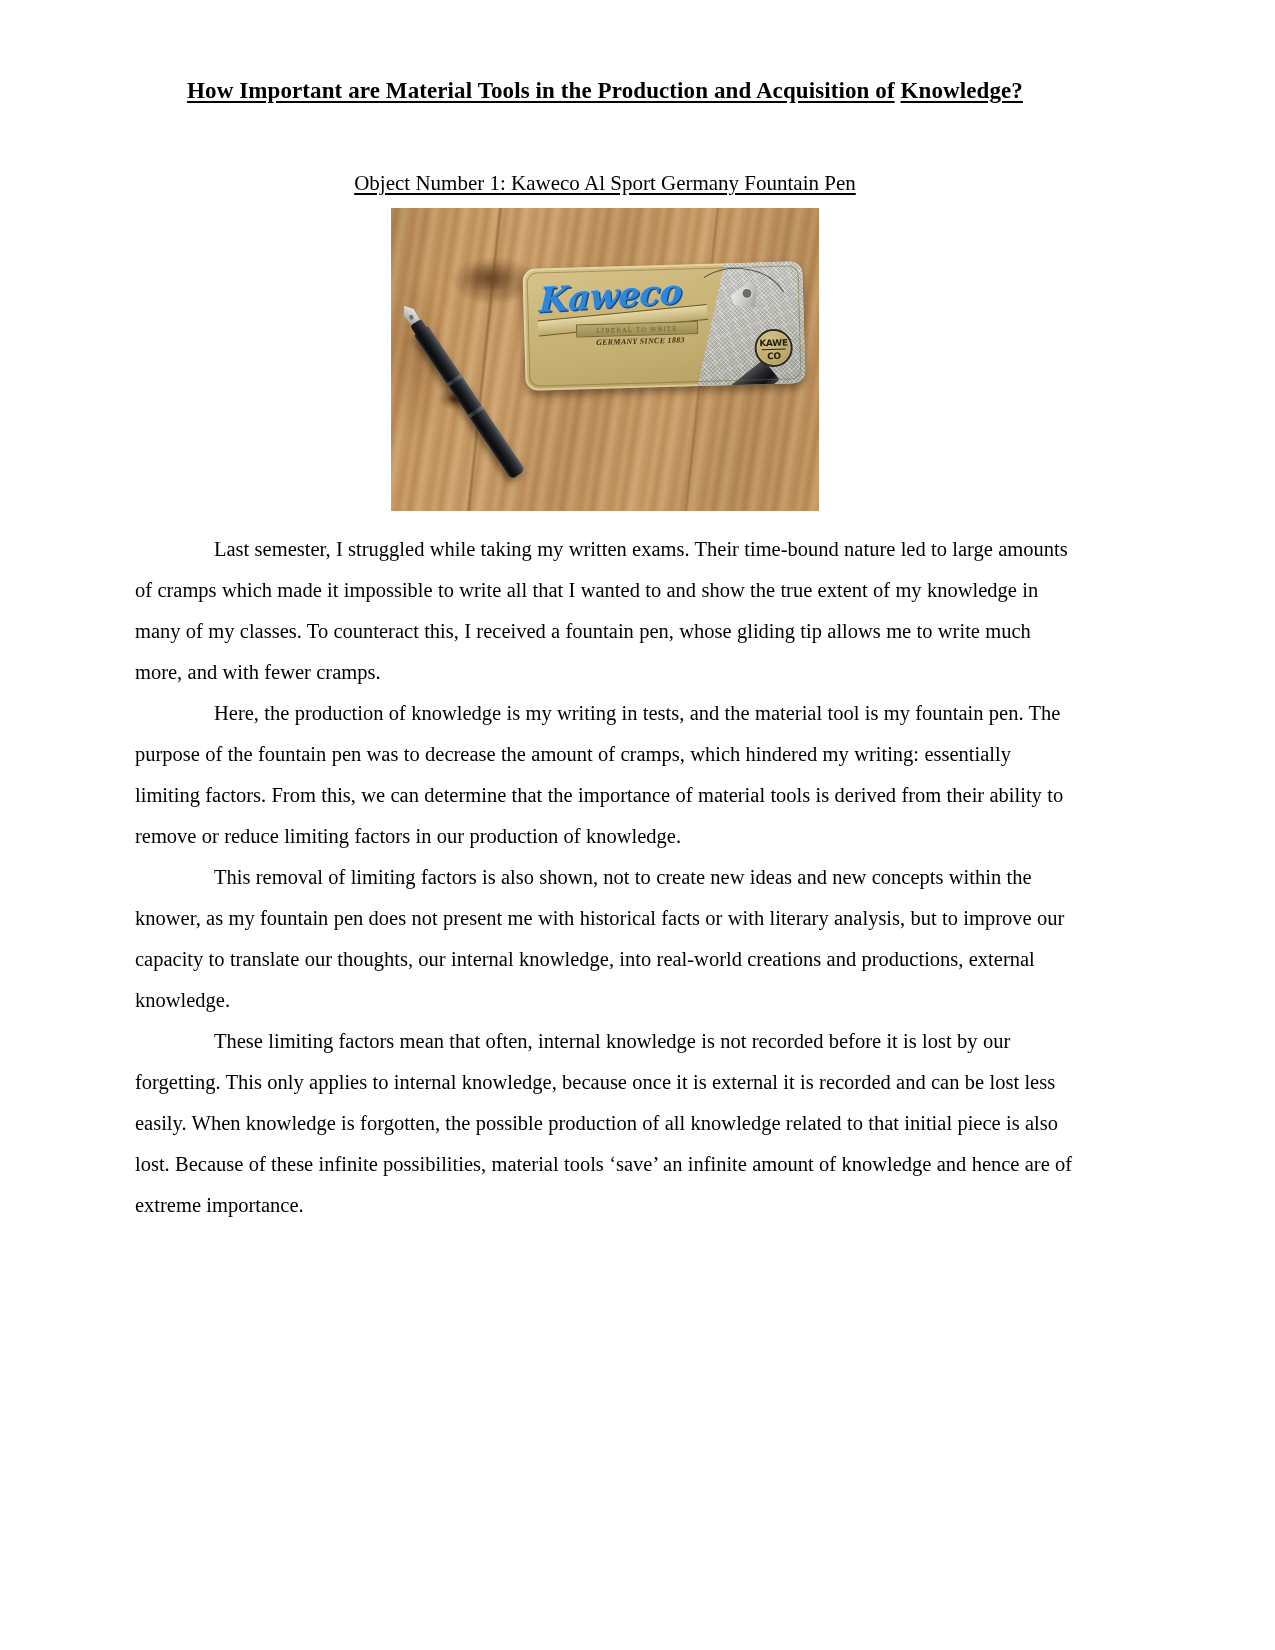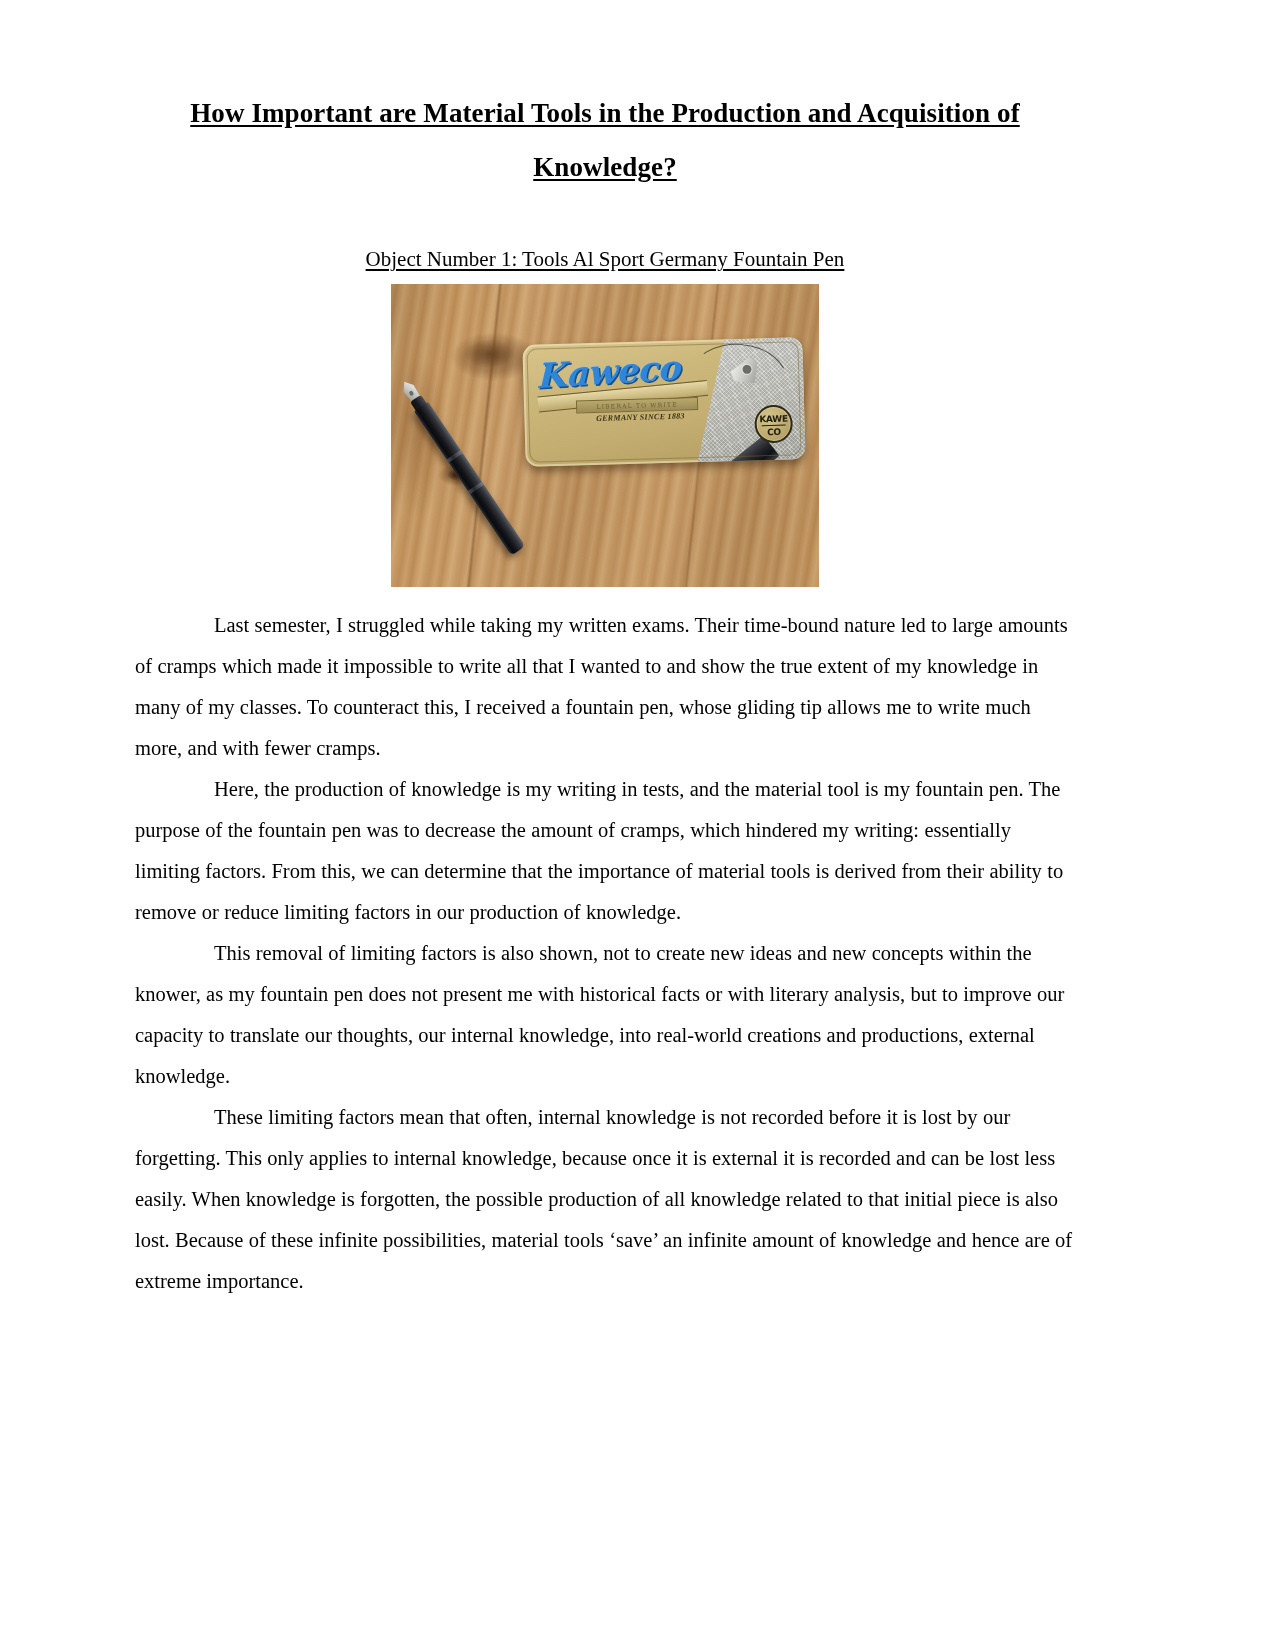--- a/index.html
+++ b/index.html
@@ -23,23 +23,23 @@
   .content {
     position: absolute;
     left: 135px;
     top: 0;
     width: 940px;
   }
 
   
   .doc-title {
     margin: 0;
-    padding-top: 86px;
-    text-align: center;
-    font-size: 27px;
+    padding-top: 64px;
+    text-align: center;
+    font-size: 23px;
     font-weight: bold;
     line-height: 54px;
     letter-spacing: 0.1px;
   }
   .doc-title .u {
     text-decoration: underline;
     text-underline-offset: 3px;
   }
 
   
@@ -359,21 +359,21 @@
 
 <div class="page">
   <div class="content">
 
     <h1 class="doc-title">
       <span class="u">How Important are Material Tools in the Production and Acquisition of</span>
       <span class="u">Knowledge?</span>
     </h1>
 
     <h2 class="object-heading">
-      <span class="u">Object Number 1: Tools Al Sport Germany Fountain Pen</span>
+      <span class="u">Object Number 1: Kaweco Al Sport Germany Fountain Pen</span>
     </h2>
 
     <div class="figure">
       <div class="photo">
 
         <div class="wood"></div>
         <div class="wood-grain"></div>
         <div class="wood-seam"></div>
         <div class="wood-seam s2"></div>
 

